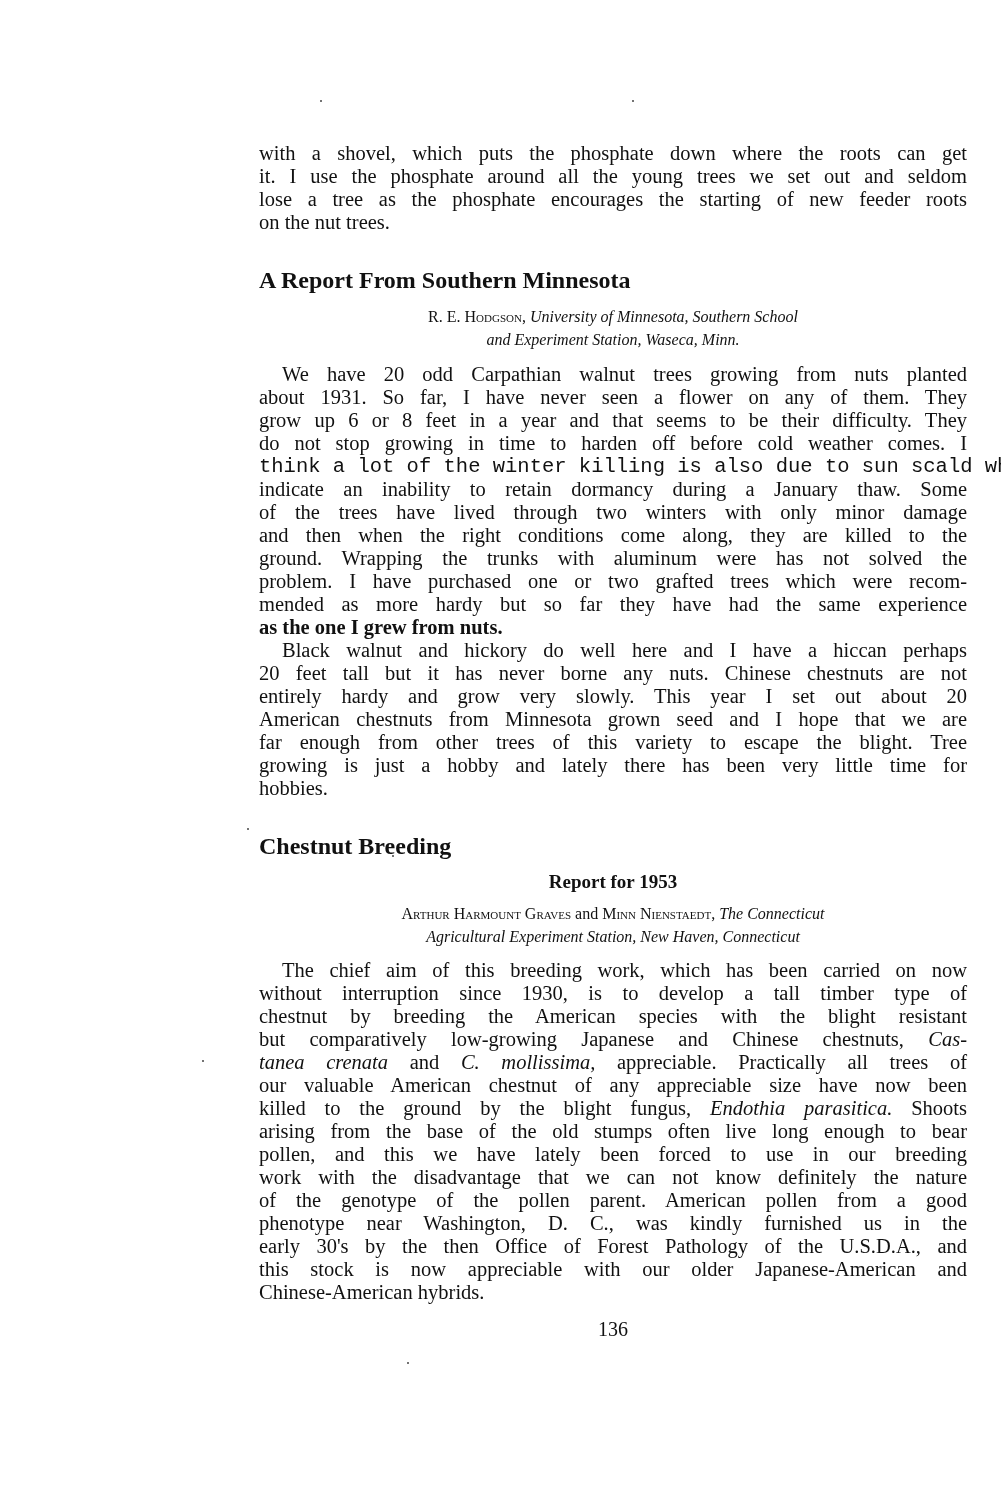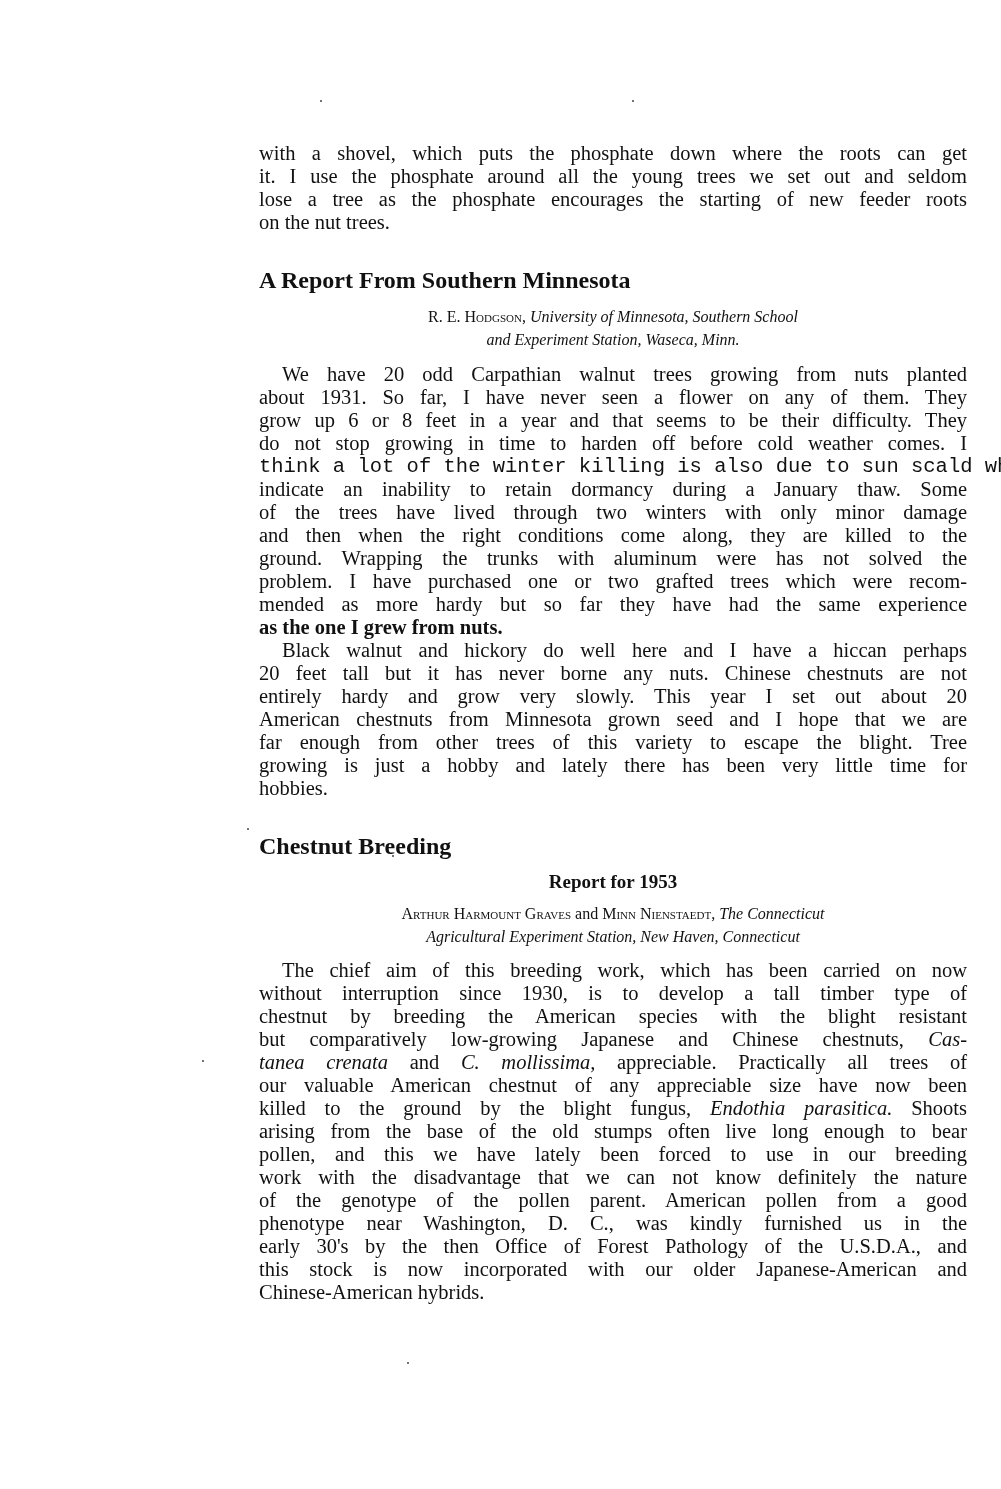--- a/index.html
+++ b/index.html
@@ -157,18 +157,19 @@
       <div class="line" style="top:1028px;"><span>but comparatively low-growing Japanese and Chinese chestnuts, </span><span class="it">Cas-</span></div>
       <div class="line" style="top:1051px;"><span class="it">tanea crenata</span><span> and </span><span class="it">C. mollissima,</span><span> appreciable. Practically all trees of</span></div>
       <div class="line" style="top:1074px;">our valuable American chestnut of any appreciable size have now been</div>
       <div class="line" style="top:1097px;"><span>killed to the ground by the blight fungus, </span><span class="it">Endothia parasitica.</span><span> Shoots</span></div>
       <div class="line" style="top:1120px;">arising from the base of the old stumps often live long enough to bear</div>
       <div class="line" style="top:1143px;">pollen, and this we have lately been forced to use in our breeding</div>
       <div class="line" style="top:1166px;">work with the disadvantage that we can not know definitely the nature</div>
       <div class="line" style="top:1189px;">of the genotype of the pollen parent. American pollen from a good</div>
       <div class="line" style="top:1212px;">phenotype near Washington, D. C., was kindly furnished us in the</div>
       <div class="line" style="top:1235px;">early 30's by the then Office of Forest Pathology of the U.S.D.A., and</div>
-      <div class="line" style="top:1258px;">this stock is now incorporated with our older Japanese-American and</div>
+      <div class="line" style="top:1258px;">this stock is now appreciable with our older Japanese-American and</div>
       <div class="line last" style="top:1281px;">Chinese-American hybrids.</div>
     </div>
   </div>
 
+  <div class="page-number">136</div>
 </div>
 
 </body></html>

